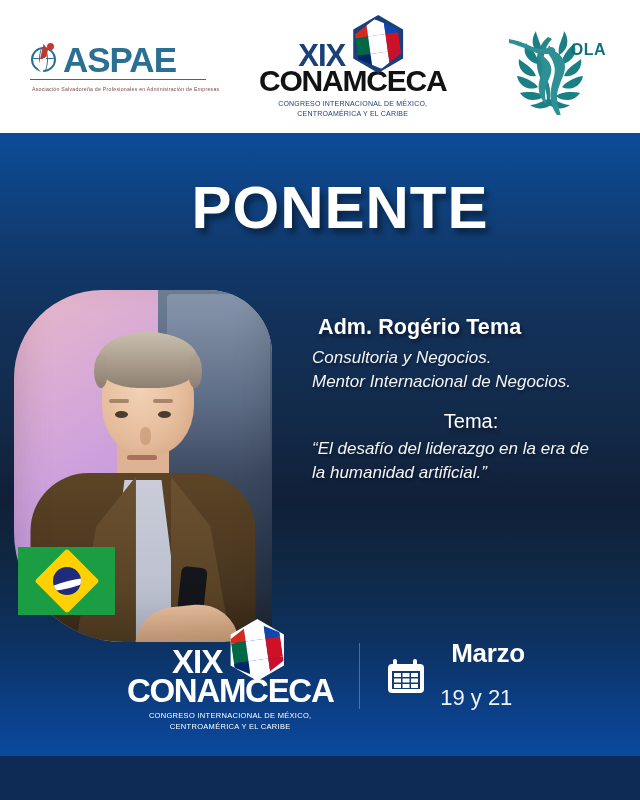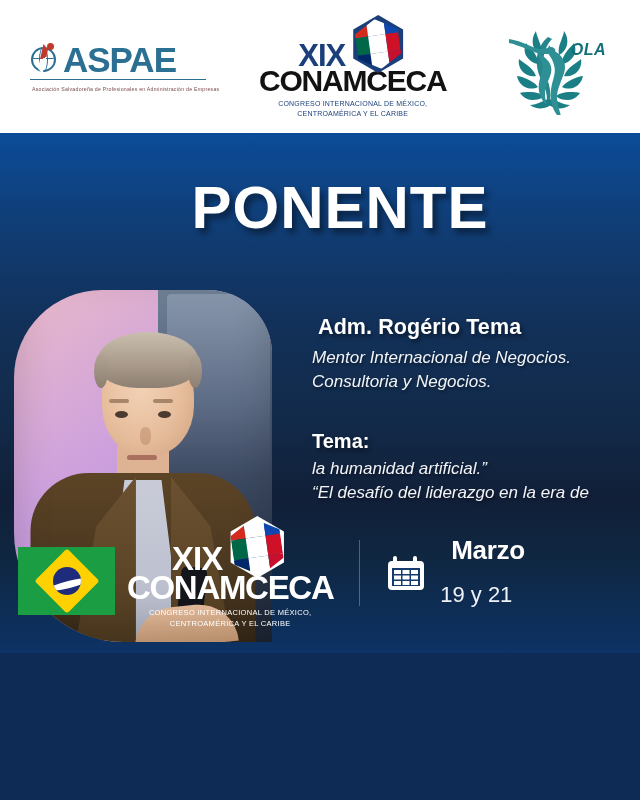--- a/index.html
+++ b/index.html
@@ -2,21 +2,21 @@
 <html><head>
 <meta charset="utf-8">
 <style>
   html,body{margin:0;padding:0;background:#0d2b55;}
   body{
     font-family:"Liberation Sans", sans-serif;
     -webkit-font-smoothing:antialiased;
   }
   #poster{
     position:relative;
-    width:640px;height:653px;
+    width:640px;height:756px;
     overflow:hidden;
     background:
       linear-gradient(to bottom,
         #0b5dc7 0px,
         #0a57bd 60px,
         #0b4e9e 120px,
         #103e77 220px,
         #12315a 320px,
         #122a49 420px,
         #111f38 500px,
@@ -82,21 +82,21 @@
     display:grid;grid-template-columns:repeat(3,1fr);grid-template-rows:repeat(3,1fr);
     transform:rotate(-8deg) scale(1.25);
   }
   .cc-flags i{display:block;}
   .cc-word{font-size:30px;font-weight:bold;color:#121212;letter-spacing:-1.2px;line-height:1;margin-top:-3px;}
   .cc-sub{font-size:7px;color:#1b3f7a;text-align:center;line-height:1.35;margin-top:3px;letter-spacing:.2px;}
 
   
   .ola{position:relative;width:128px;height:96px;}
   .ola-wreath{position:absolute;inset:0;}
-  .ola-txt{position:absolute;right:8px;top:22px;font-size:16px;font-weight:bold;color:#11707a;letter-spacing:.5px;font-style:italic;}
+  .ola-txt{position:absolute;right:8px;top:22px;font-size:16px;font-weight:bold;color:#11707a;letter-spacing:.5px;}
 
   
   .ponente{
     position:absolute;left:0;top:178px;width:640px;text-align:center;
     font-size:60px;font-weight:bold;color:#ffffff;letter-spacing:1px;
     text-shadow:4px 5px 6px rgba(0,0,0,.45);
     line-height:1;
     margin-left:20px;
   }
 
@@ -195,22 +195,23 @@
   .sp-name{
     font-size:21.5px;font-weight:bold;letter-spacing:.1px;
     text-shadow:2px 3px 4px rgba(0,0,0,.5);
     margin-bottom:6px;padding-left:6px;
   }
   .sp-role{
     font-size:17px;font-style:italic;line-height:1.42;color:#f2f4f8;
     text-shadow:1px 2px 3px rgba(0,0,0,.4);
   }
   .tema-label{
-    font-size:20px;font-weight:bold;margin-top:36px;
+    font-size:20px;font-weight:normal;margin-top:16px;
     text-shadow:2px 3px 4px rgba(0,0,0,.5);
+    text-align:center;
   }
   .tema-text{
     font-size:17px;font-style:italic;line-height:1.42;color:#f2f4f8;margin-top:4px;
     text-shadow:1px 2px 3px rgba(0,0,0,.4);
   }
 
   
   .footer{
     position:absolute;left:0;bottom:24px;width:640px;
     display:flex;align-items:center;justify-content:center;gap:0;
@@ -320,27 +321,27 @@
   <div class="flag">
     <span class="flag-d"></span>
     <span class="flag-c">
         <span class="flag-band"></span>
       </span>
   </div>
 
   <div class="info">
     <div class="sp-name">Adm. Rogério Tema</div>
     <div class="sp-role">
+      <div>Consultoria y Negocios.</div>
       <div>Mentor Internacional de Negocios.</div>
-      <div>Consultoria y Negocios.</div>
     </div>
     <div class="tema-label">Tema:</div>
     <div class="tema-text">
+      <div>“El desafío del liderazgo en la era de</div>
       <div>la humanidad artificial.”</div>
-      <div>“El desafío del liderazgo en la era de</div>
     </div>
   </div>
 
   <div class="footer">
 
     <div class="fc">
       <div class="fc-top">
         <span class="fc-xix">XIX</span>
         <span class="fc-badge">
           <span class="fc-hex"></span>

